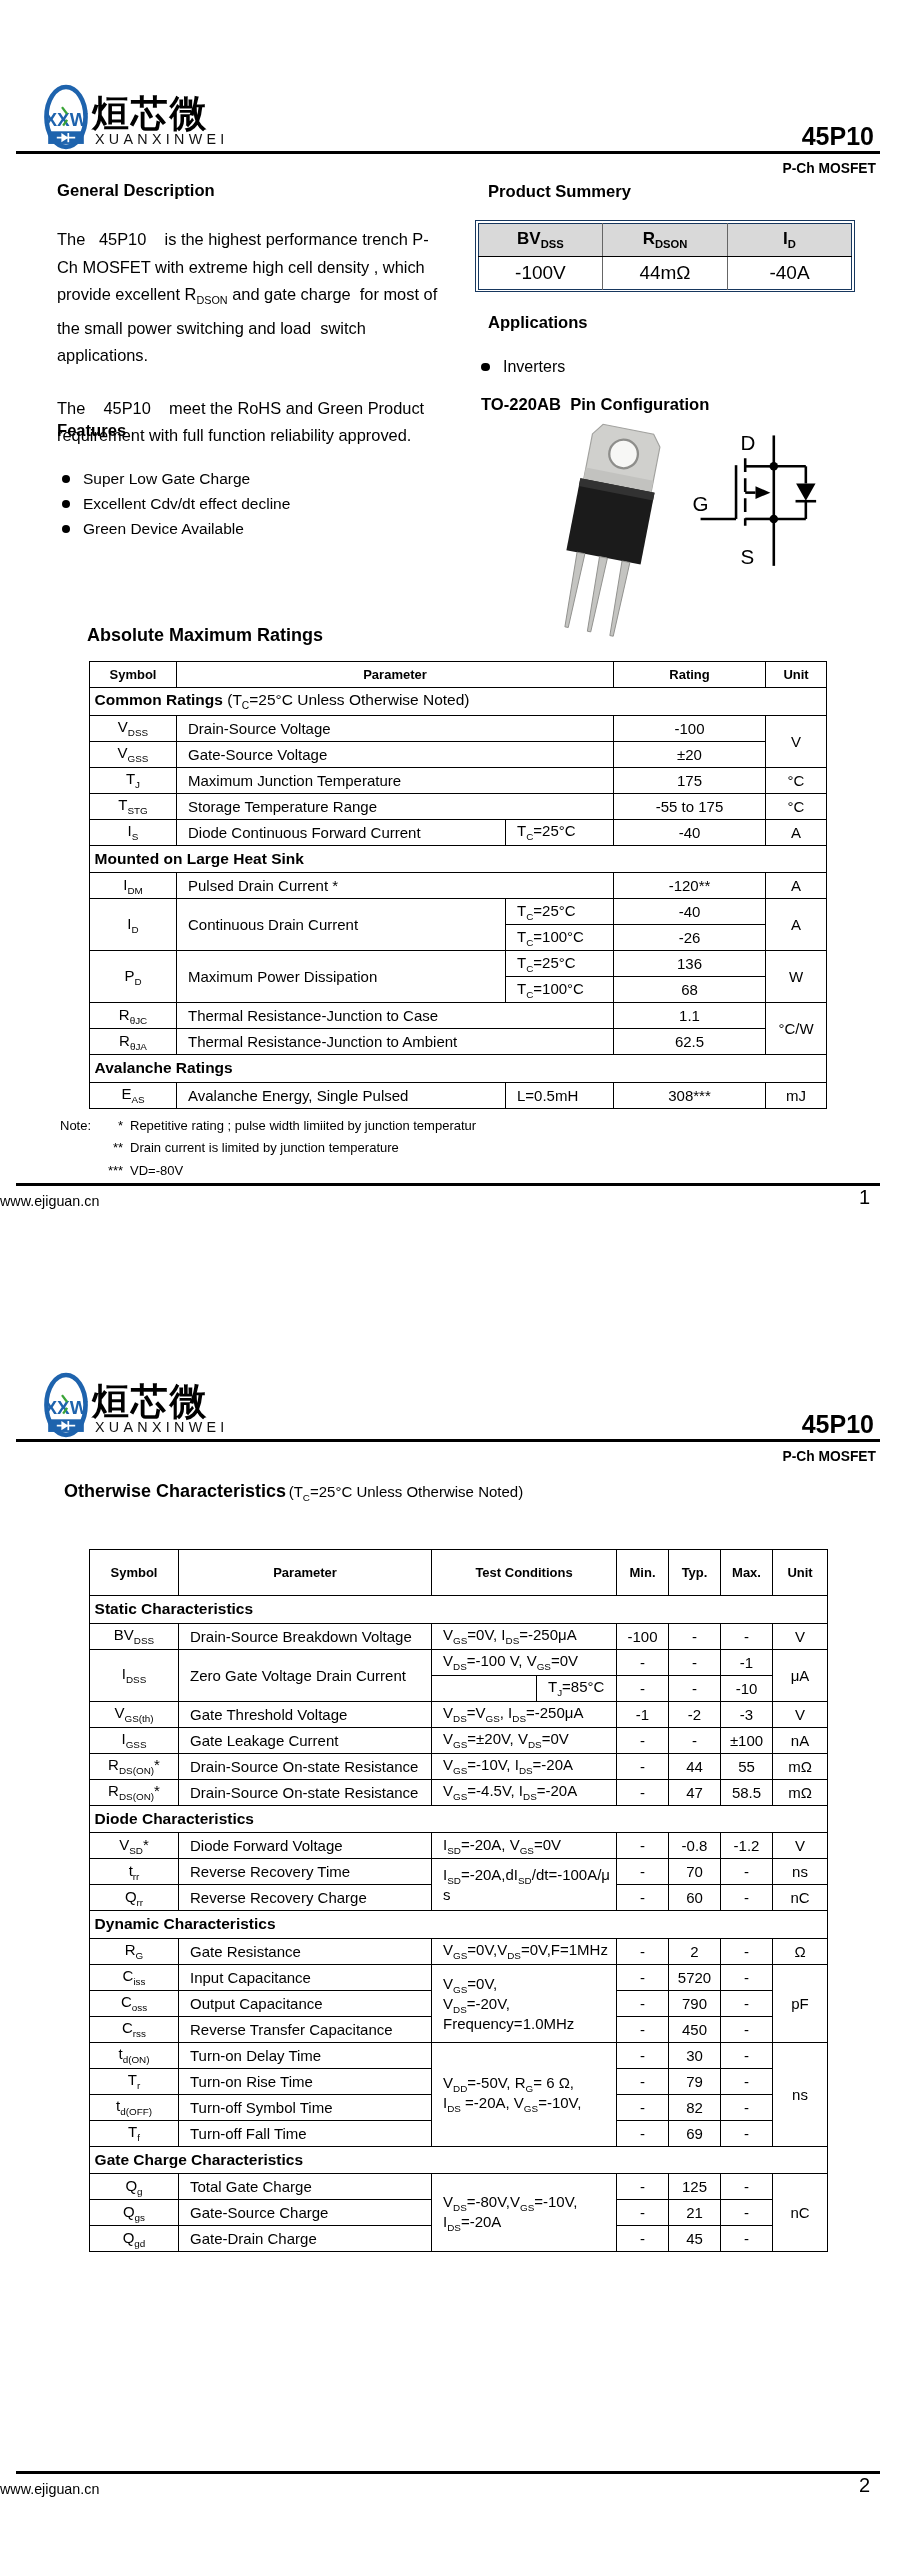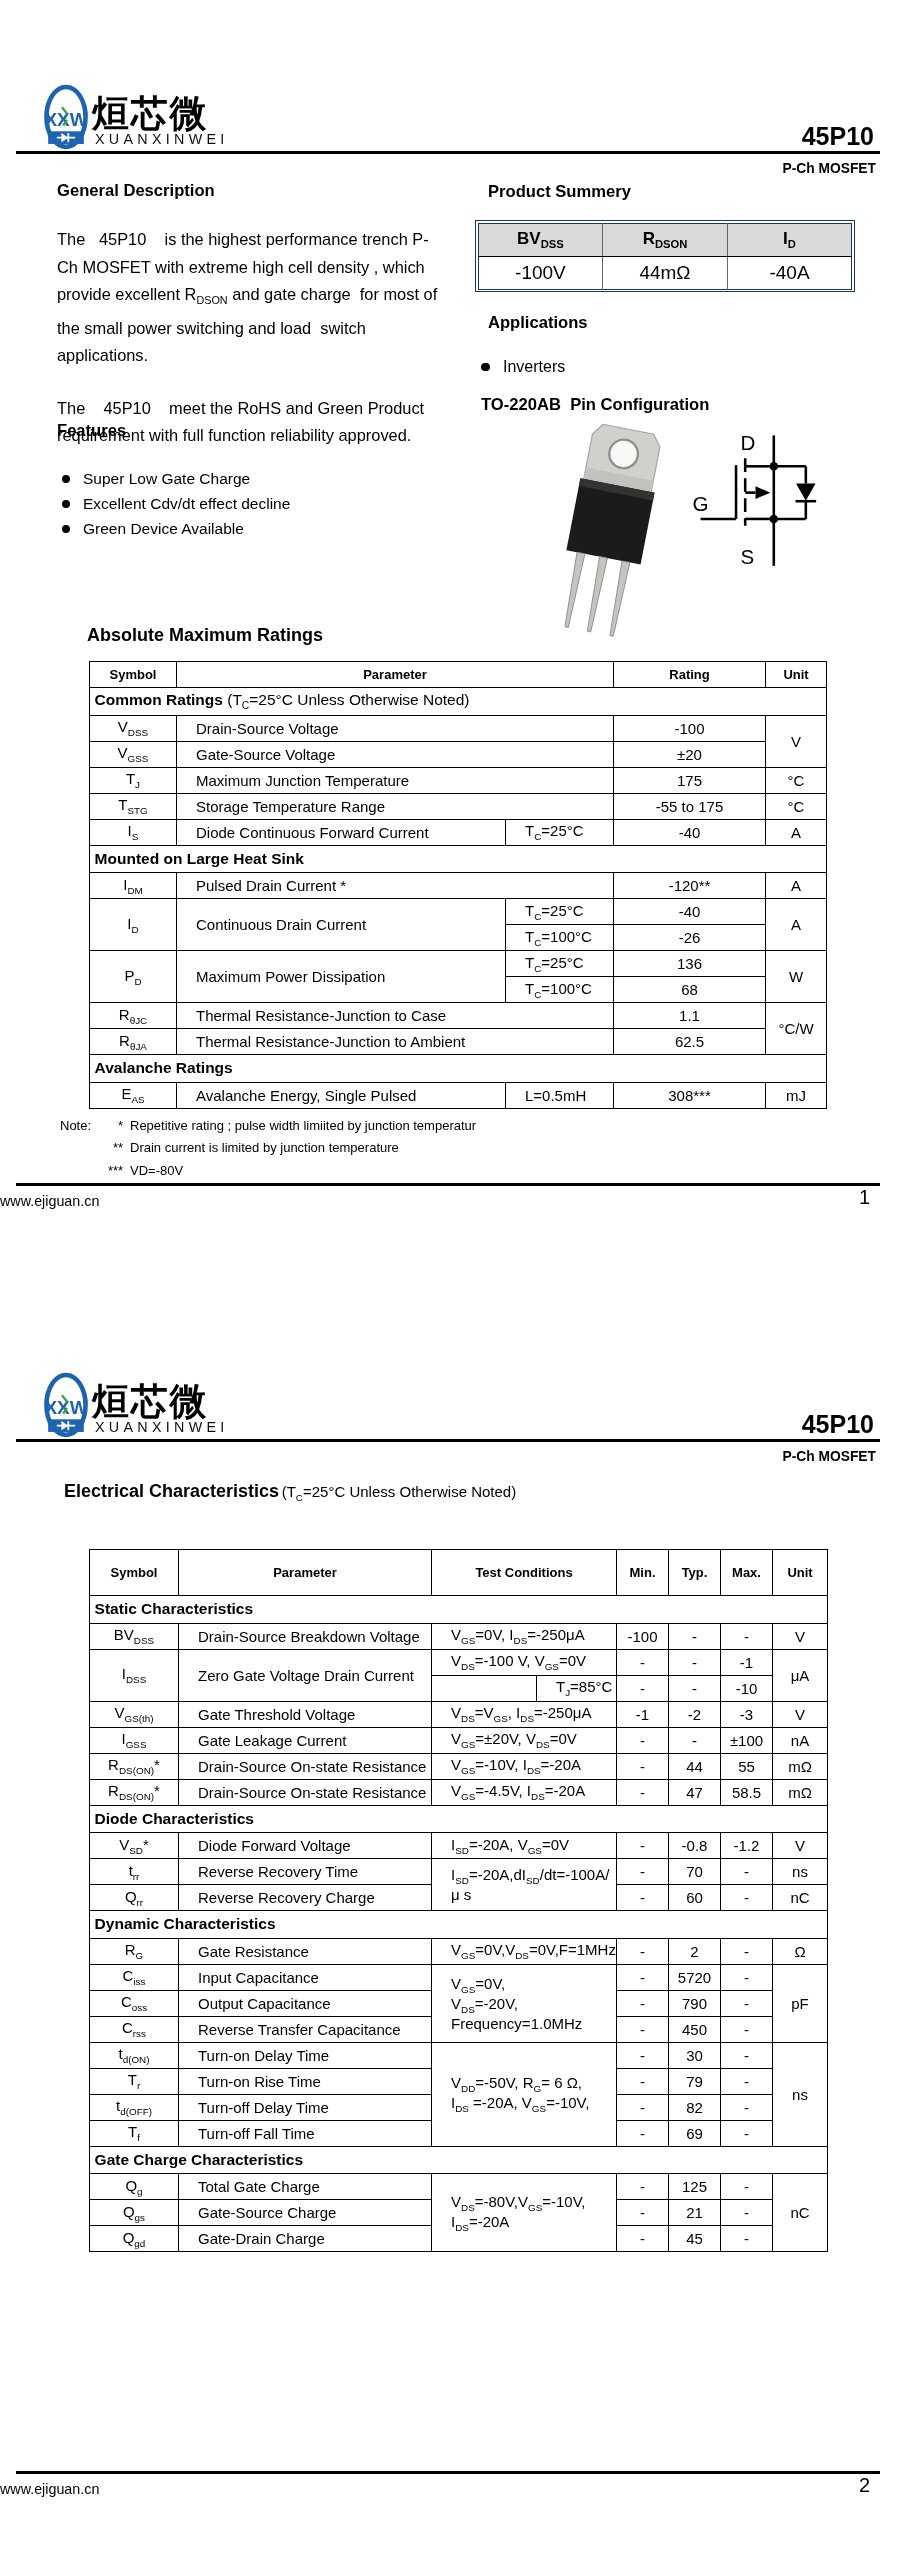--- a/index.html
+++ b/index.html
@@ -38,21 +38,21 @@
   .ap-item .dot { top:7.5px; left:0; }
   .pc-title { position:absolute; left:481px; top:395px; white-space:pre; }
   .pkg { position:absolute; left:534px; top:417px; }
   .sym { position:absolute; left:688px; top:426px; }
 
   
   .t { border-collapse:collapse; table-layout:fixed; width:737px; border:1.7px solid #000; }
   .t td, .t th { border:1.1px solid #000; font-size:15px; text-align:center; vertical-align:middle; padding:0 3.4px; }
   .t th { font-size:13px; font-weight:bold; }
   .t tr { height:26px; }
-  .t td.par, .t td.cond { text-align:left; padding-left:19px; }
+  .t td.par, .t td.cond { text-align:left; padding-left:11px; }
   .t tr.sec { height:27.5px; }
   .t tr.sec td { text-align:left; font-size:15.5px; border-top:1.7px solid #000; border-bottom:1.7px solid #000; padding-left:4.6px; }
   sub { font-size:66%; }
   .amr-title { position:absolute; left:87px; top:625px; font-size:18px; font-weight:bold; }
   .amr { position:absolute; left:89px; top:661px; }
   .amr tr.head { height:26px; }
   .ec-title-row { position:absolute; left:64px; top:1481px; }
   .ec-title { font-size:18px; font-weight:bold; }
   .ec-cond { font-size:15px; font-weight:normal; }
   .ec { position:absolute; left:89px; top:1549px; }
@@ -311,21 +311,21 @@
       <line x1="42" y1="62" x2="35" y2="72" stroke="#3aa437" stroke-width="4"></line>
     </svg>
     <div class="logo-cn">烜芯微</div>
     <div class="logo-latin">XUANXINWEI</div>
   </div>
   <div class="part-number">45P10</div>
   <div class="header-rule"></div>
   <div class="device-family">P-Ch MOSFET</div>
 
   <div class="ec-title-row" style="position:absolute; left:64px; top:193px;">
-    <span class="ec-title">Electrical Characteristics</span>
+    <span class="ec-title">Otherwise Characteristics</span>
     <span class="ec-cond">(T<sub>C</sub>=25°C Unless Otherwise Noted)</span>
   </div>
 
   <table class="t ec" style="top:261px;">
     <colgroup>
         <col style="width:89px">
         <col style="width:253px">
         <col style="width:105px">
         <col style="width:80px">
         <col style="width:52px">
@@ -482,21 +482,21 @@
     </tr>
     <tr>
       <td>T<sub>r</sub></td>
       <td class="par">Turn-on Rise Time</td>
       <td>-</td>
       <td>79</td>
       <td>-</td>
     </tr>
     <tr>
       <td>t<sub>d(OFF)</sub></td>
-      <td class="par">Turn-off Delay Time</td>
+      <td class="par">Turn-off Symbol Time</td>
       <td>-</td>
       <td>82</td>
       <td>-</td>
     </tr>
     <tr>
       <td>T<sub>f</sub></td>
       <td class="par">Turn-off Fall Time</td>
       <td>-</td>
       <td>69</td>
       <td>-</td>

